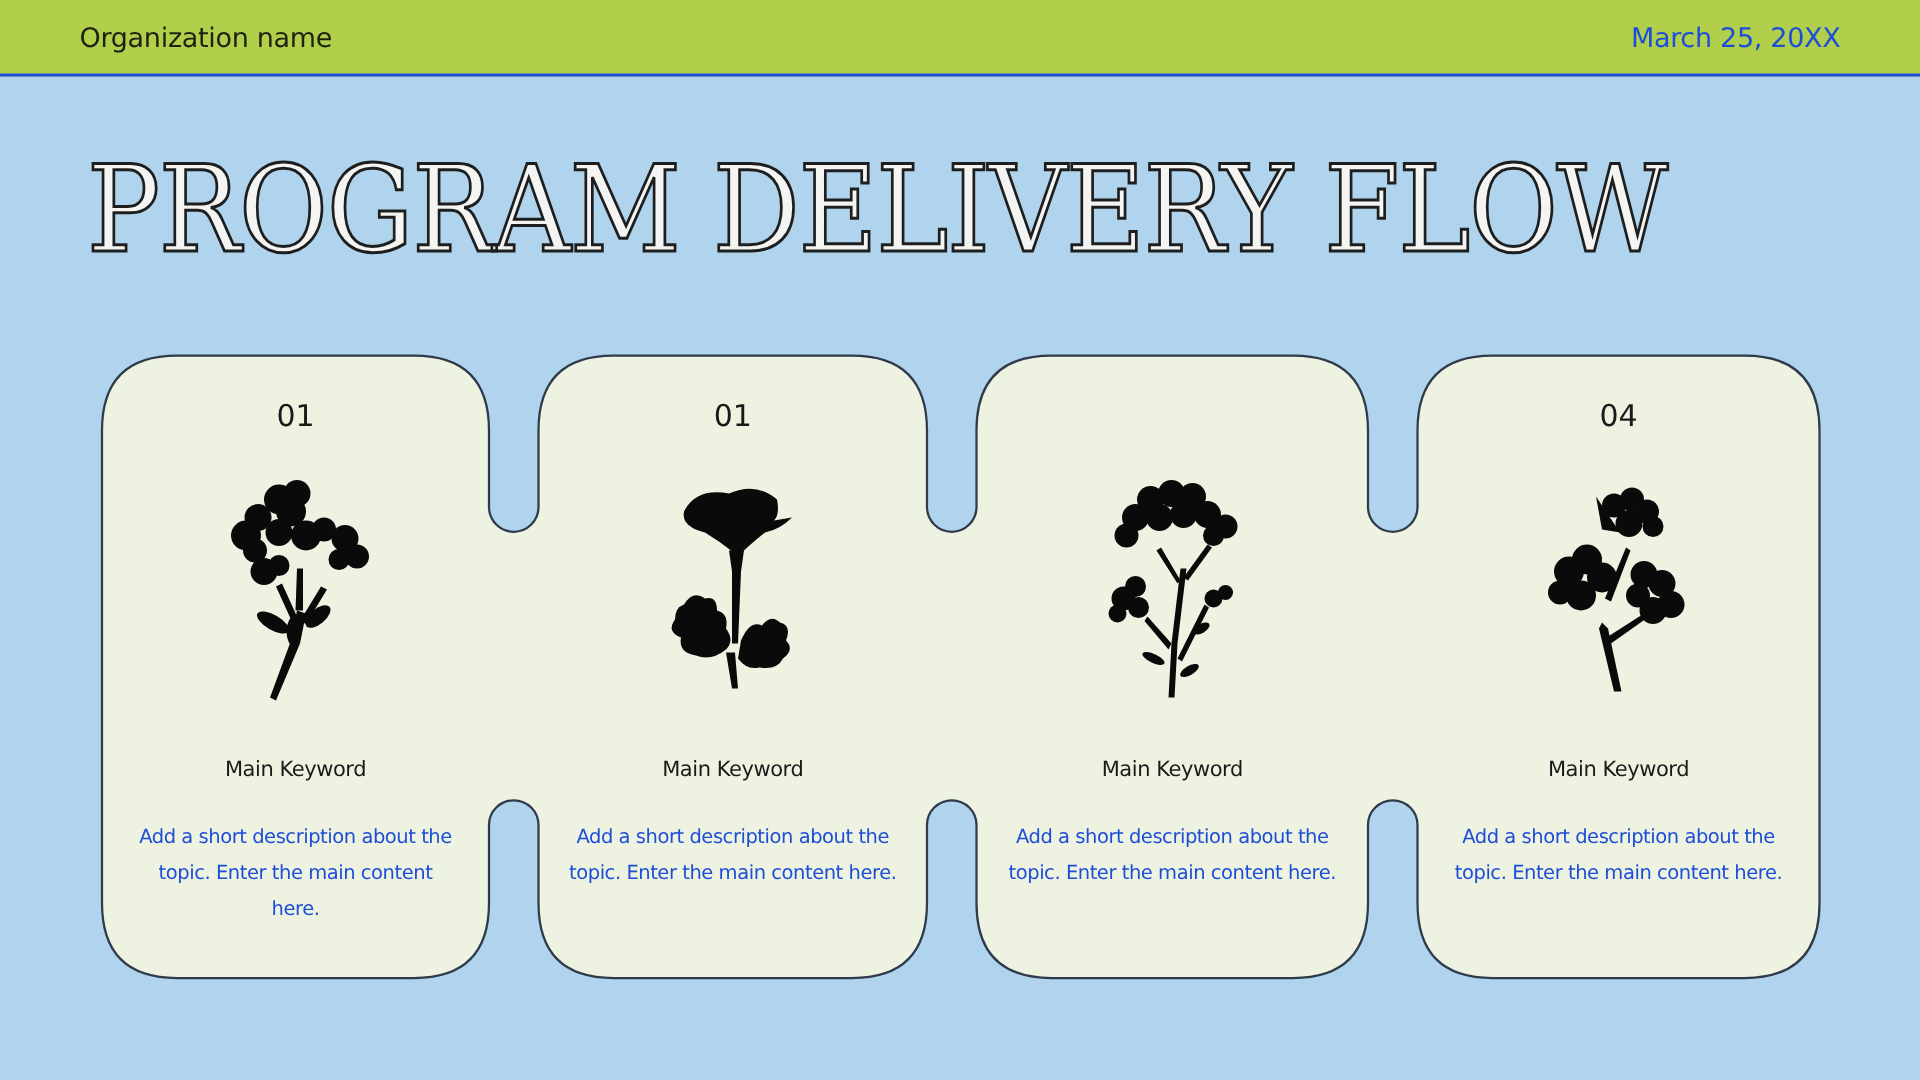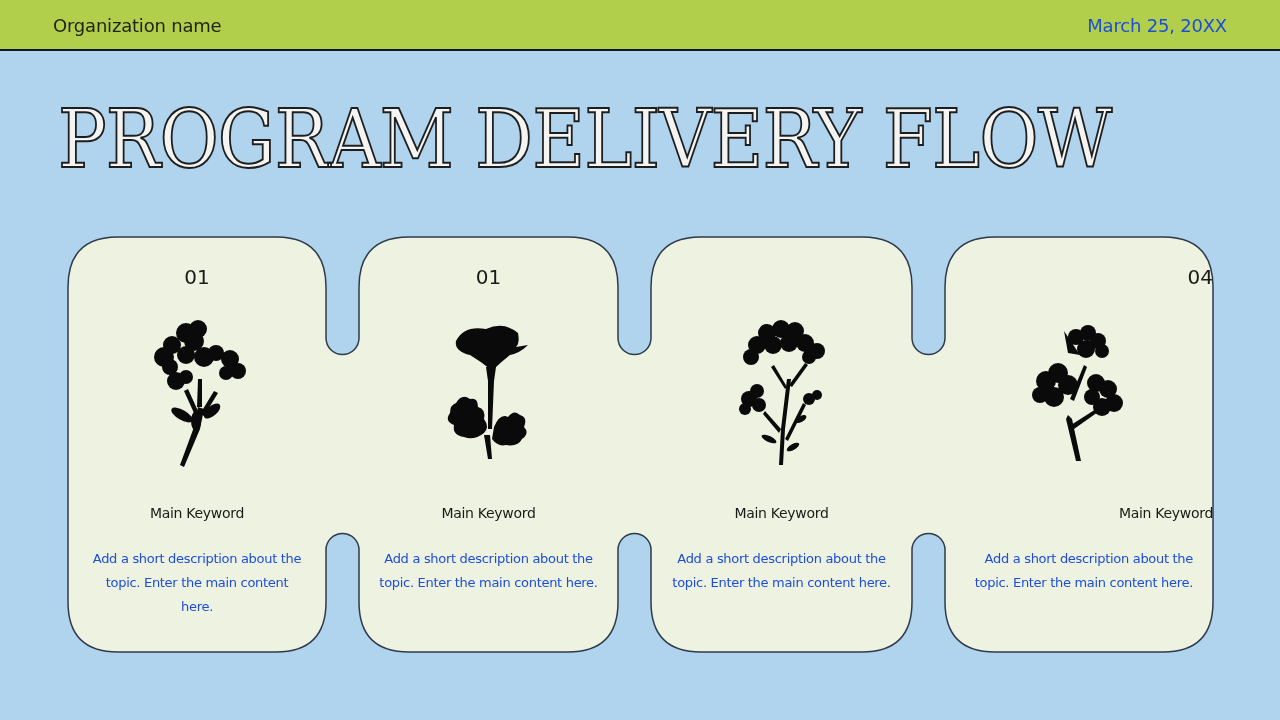--- a/index.html
+++ b/index.html
@@ -5,21 +5,21 @@
   html, body { margin: 0; padding: 0; }
   body {
     width: 1280px; height: 720px; overflow: hidden;
     background: #b0d4ee;
     position: relative;
     font-family: "DejaVu Sans", sans-serif;
   }
   .header {
     position: absolute; left: 0; top: 0; width: 1280px; height: 49px;
     background: #b1cf4b;
-    border-bottom: 2px solid #0f172a;
+    border-bottom: 2px solid #1d4ed8;
   }
   .org {
     position: absolute; left: 53px; top: 15px;
     font-size: 18px; color: #1c2410; letter-spacing: -0.2px;
   }
   .date {
     position: absolute; right: 53px; top: 15px;
     font-size: 18px; color: #1d4ed8; letter-spacing: -0.2px;
   }
   .title {
@@ -184,21 +184,21 @@
         <circle cx="90" cy="76" r="5"></circle>
       <ellipse cx="42" cy="120" rx="8" ry="3" transform="rotate(25 42 120)"></ellipse>
       <ellipse cx="66" cy="128" rx="7" ry="3" transform="rotate(-30 66 128)"></ellipse>
       <ellipse cx="74" cy="100" rx="6" ry="3" transform="rotate(-30 74 100)"></ellipse>
     </g>
   </svg>
   <div class="kw">Main Keyword</div>
   <div class="desc">Add a short description about the topic. Enter the main content here.</div>
 </div>
 
-<div class="card-content" style="left:945px;width:268px;text-align:right;">
+<div class="card-content" style="left:945px;width:268px;">
   <div class="num">04</div>
   <svg class="flower" width="110" height="150" viewBox="0 0 110 150">
     <g fill="#0a0a0a">
       <path d="M52 142 L57 142 L48 100 L44 96 L42 100 Z"></path>
       <path d="M47 106 L72 90 L74 93 L50 110 Z"></path>
       <path d="M46 80 L60 46 L63 48 L50 82 Z"></path>
       <circle cx="52" cy="18" r="8"></circle>
         <circle cx="64" cy="14" r="8"></circle>
         <circle cx="74" cy="22" r="8"></circle>
       <circle cx="78" cy="32" r="7"></circle>

